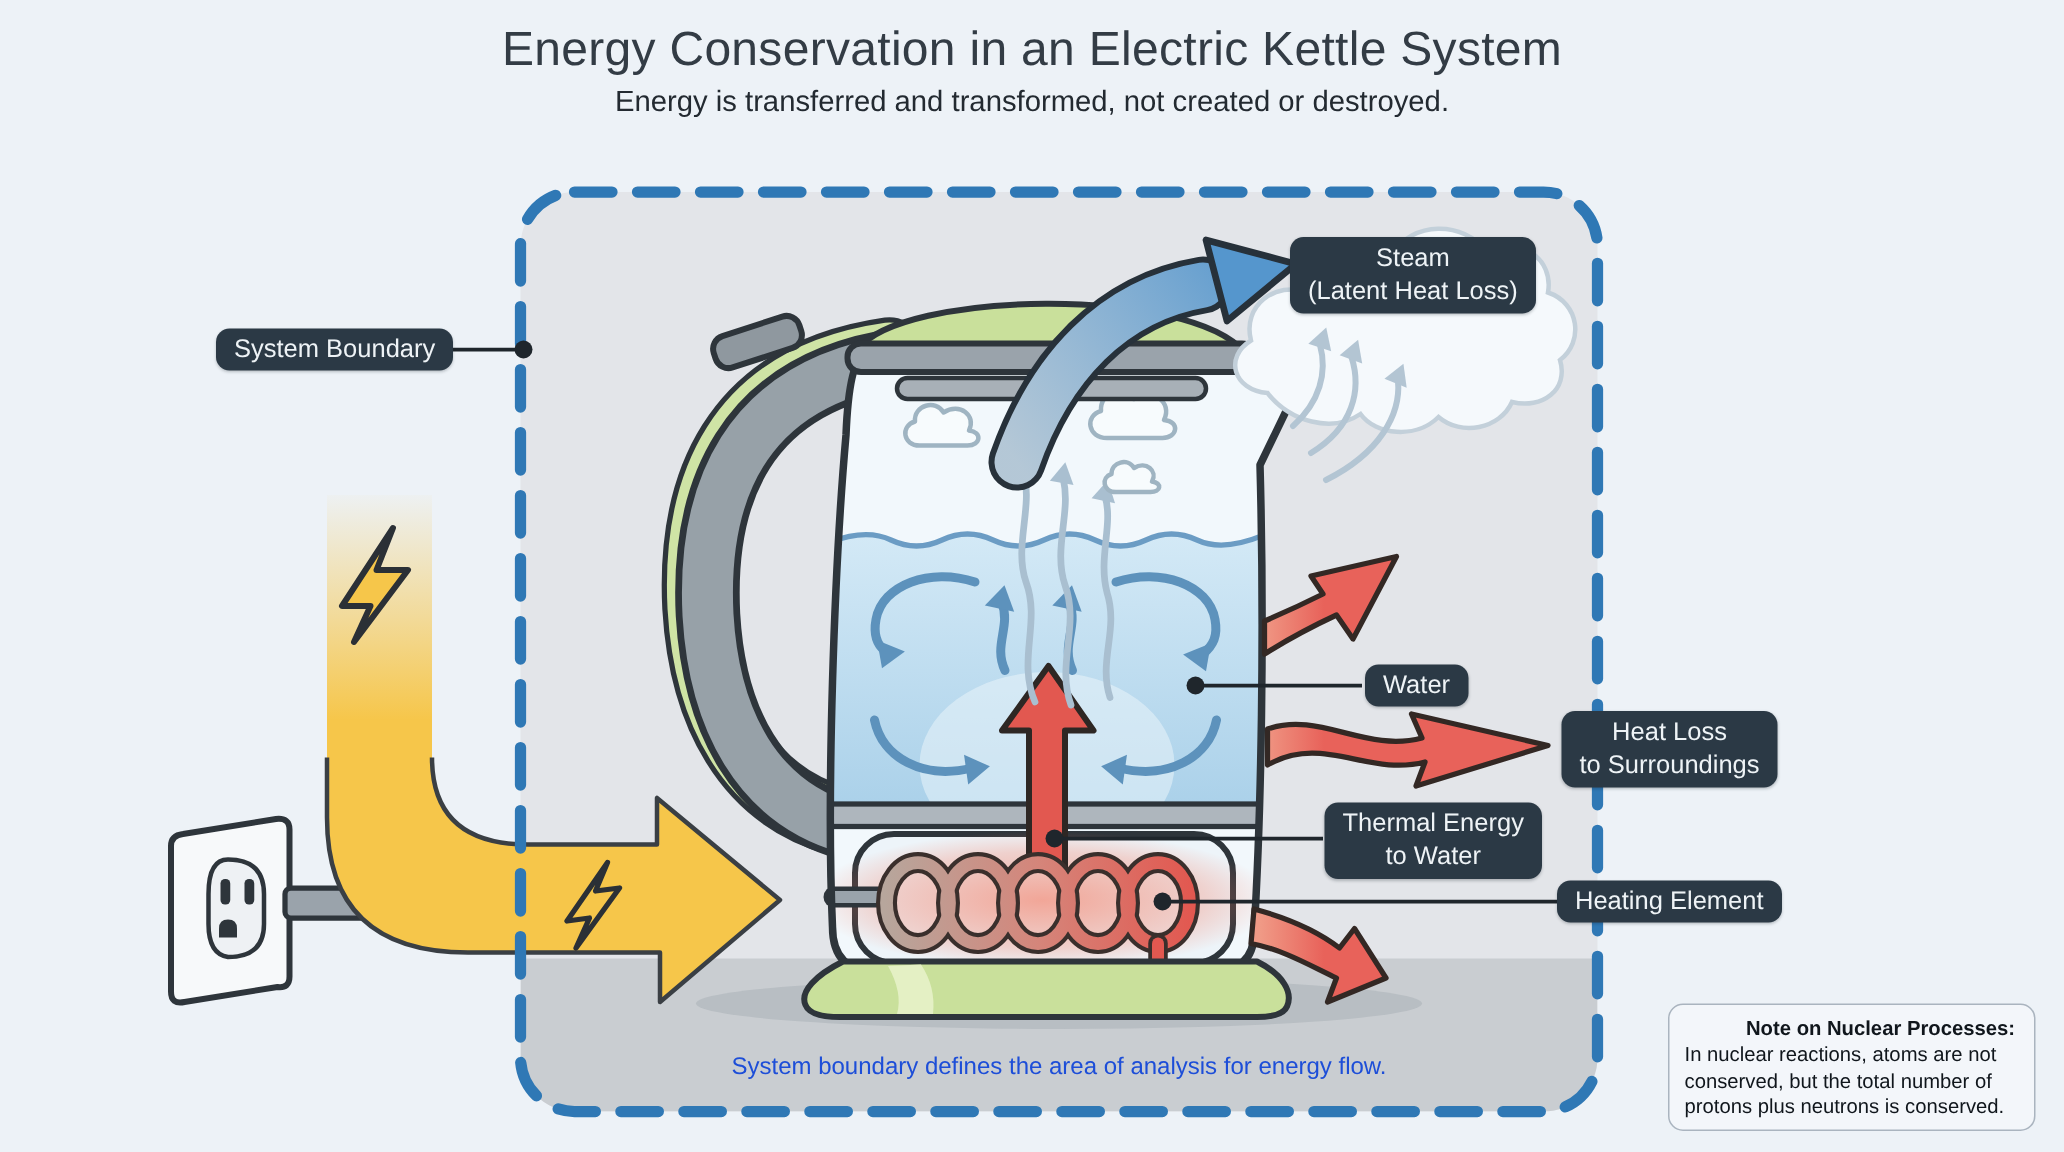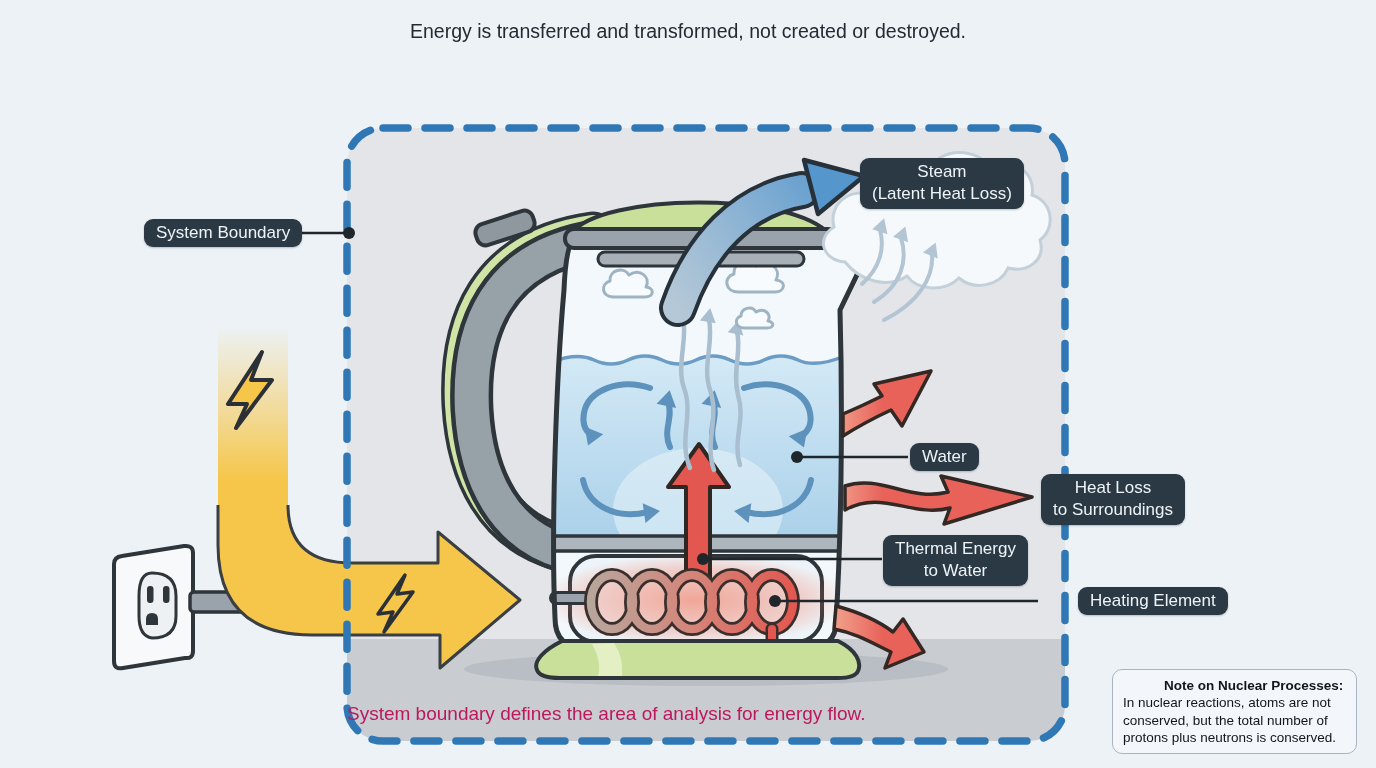--- a/index.html
+++ b/index.html
@@ -6,22 +6,22 @@
   body{font-family:"Liberation Sans", sans-serif; background:#edf2f7;}
   .stage{position:relative;width:1376px;height:768px;overflow:hidden;background:#edf2f7;}
   .stage svg{position:absolute;left:0;top:0;}
   .hdr{position:absolute;left:0;top:14px;width:100%;text-align:center;color:#333c45;}
   .hdr .title{font-size:32px;font-weight:500;letter-spacing:.2px;}
   .hdr .sub{font-size:19.5px;color:#232a31;margin-top:6px;line-height:1.22;}
   .chip{position:absolute;background:#2b3945;color:#eef3f6;border-radius:9px;
         font-size:17px;line-height:1.32;padding:3px 12px;text-align:center;white-space:nowrap;
         box-shadow:0 1px 2px rgba(20,30,40,.25);}
   .chip span{display:block;}
-  .caption{position:absolute;left:347px;top:703px;width:718px;text-align:left;
-           font-size:19px;color:#be185d;}
+  .caption{position:absolute;left:347px;top:703px;width:718px;text-align:center;
+           font-size:16px;color:#1d4ed8;}
   .notebox{position:absolute;left:1112px;top:669px;width:245px;box-sizing:border-box;
            background:#f3f6fa;border:1.5px solid #aab4bf;border-radius:10px;
            padding:7px 10px;font-size:13.5px;line-height:1.28;color:#10161c;}
   .notebox b{display:block;font-weight:700;padding-left:41px;}
 </style>
 </head>
 <body>
 
 <div class="stage">
 
@@ -220,20 +220,21 @@
     <g fill="#1f262c" stroke="none">
       <circle cx="349" cy="233" r="6"></circle>
           <circle cx="797" cy="457" r="6"></circle>
       <circle cx="703" cy="559" r="6"></circle>
           <circle cx="775" cy="601" r="6"></circle>
     </g>
   </g>
 </svg>
 
 <div class="hdr">
+  <div class="title">Energy Conservation in an Electric Kettle System</div>
   <div class="sub">
     <span>Energy is transferred and transformed, not created or destroyed.</span><br>
   </div>
 </div>
 
 <div class="chip" style="left:144px;top:219px;">
   <span>System Boundary</span>
 </div>
 <div class="chip" style="left:860px;top:158px;">
   <span>Steam</span>
@@ -243,21 +244,21 @@
   <span>Water</span>
 </div>
 <div class="chip" style="left:1041px;top:474px;">
   <span>Heat Loss</span>
   <span>to Surroundings</span>
 </div>
 <div class="chip" style="left:883px;top:535px;">
   <span>Thermal Energy</span>
   <span>to Water</span>
 </div>
-<div class="chip" style="left:1078px;top:587px;">
+<div class="chip" style="left:1038px;top:587px;">
   <span>Heating Element</span>
 </div>
 
 <div class="caption">System boundary defines the area of analysis for energy flow.</div>
 
 <div class="notebox">
   <b>Note on Nuclear Processes:</b>
   <span>In nuclear reactions, atoms are not conserved, but the total number of protons plus neutrons is conserved.</span>
 </div>
 

